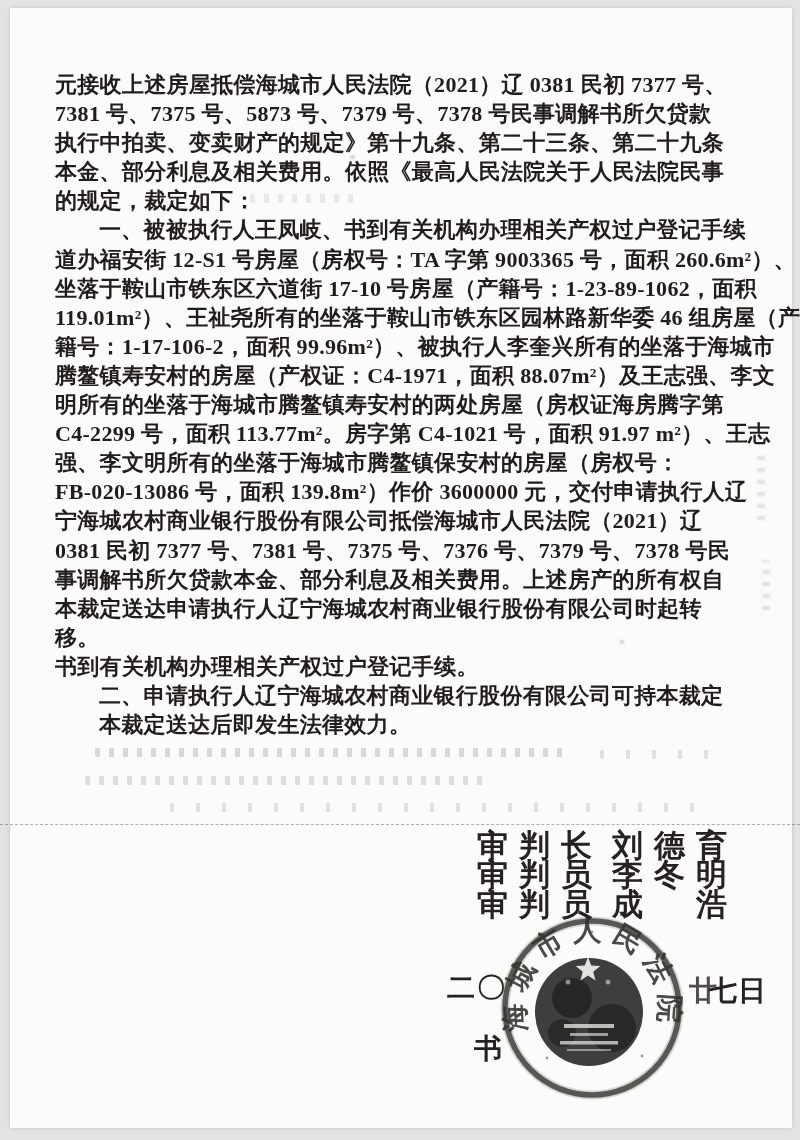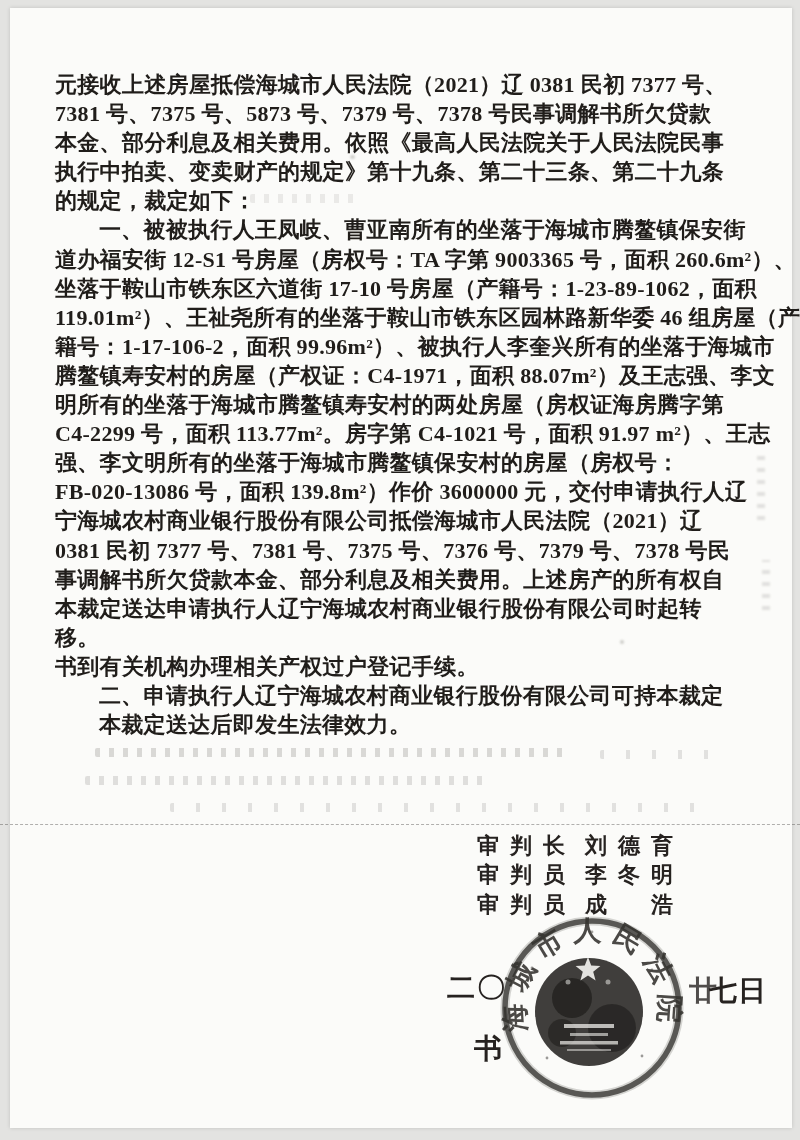--- a/index.html
+++ b/index.html
@@ -4,21 +4,21 @@
 <style>
   html,body{margin:0;padding:0;background:#d9d9d7;}
   .stage{position:relative;width:800px;height:1140px;background:#e3e3e1;overflow:hidden;
          font-family:"Liberation Serif","DejaVu Serif",serif;}
   .paper{position:absolute;left:10px;top:8px;width:782px;height:1120px;background:#fbfbf9;
          box-shadow:0 0 4px rgba(0,0,0,.15);}
   .body-text{position:absolute;left:55px;top:70px;width:712px;font-size:22px;line-height:29.1px;
          font-weight:700;color:#201d1a;letter-spacing:.3px;filter:blur(.3px);}
   .body-text .line{white-space:nowrap;height:29.1px;overflow:visible;}
   .body-text .line.ind{text-indent:44px;}
-  .sig{position:absolute;left:477px;top:831px;font-size:22px;line-height:29.4px;font-weight:700;
+  .sig{position:absolute;left:477px;top:831px;font-size:31px;line-height:29.4px;font-weight:700;
          color:#262220;filter:blur(.3px);}
   .sig .row{white-space:nowrap;}
   .sig .role{letter-spacing:11px;margin-right:9px;}
   .sig .name{letter-spacing:11px;}
   .date-frag{position:absolute;font-size:28px;font-weight:700;color:#262220;filter:blur(.3px);white-space:nowrap;}
   #date-left{left:447px;top:969px;letter-spacing:2px;}
   #date-mid{left:689px;top:972px;opacity:.8;}
   #date-right{left:709px;top:972px;letter-spacing:1px;}
   #clerk{left:474px;top:1030px;}
   .seal{position:absolute;left:492px;top:908px;width:200px;height:200px;filter:blur(.35px);opacity:.93;}
@@ -33,24 +33,24 @@
 </style>
 </head>
 <body>
 
 <div class="stage">
   <div class="paper"></div>
 
   <div class="body-text" id="body-text">
       <div class="line">元接收上述房屋抵偿海城市人民法院（2021）辽 0381 民初 7377 号、</div>
       <div class="line">7381 号、7375 号、5873 号、7379 号、7378 号民事调解书所欠贷款</div>
+      <div class="line">执行中拍卖、变卖财产的规定》第十九条、第二十三条、第二十九条</div>
       <div class="line">本金、部分利息及相关费用。依照《最高人民法院关于人民法院民事</div>
-      <div class="line">执行中拍卖、变卖财产的规定》第十九条、第二十三条、第二十九条</div>
       <div class="line">的规定，裁定如下：</div>
-      <div class="line ind">一、被被执行人王凤岐、曹亚南所有的坐落于海城市腾鳌镇保安街</div>
+      <div class="line ind">一、被被执行人王凤岐、书到有关机构办理相关产权过户登记手续</div>
       <div class="line">道办福安街 12-S1 号房屋（房权号：TA 字第 9003365 号，面积 260.6m²）、</div>
       <div class="line">坐落于鞍山市铁东区六道街 17-10 号房屋（产籍号：1-23-89-1062，面积</div>
       <div class="line">119.01m²）、王祉尧所有的坐落于鞍山市铁东区园林路新华委 46 组房屋（产</div>
       <div class="line">籍号：1-17-106-2，面积 99.96m²）、被执行人李奎兴所有的坐落于海城市</div>
       <div class="line">腾鳌镇寿安村的房屋（产权证：C4-1971，面积 88.07m²）及王志强、李文</div>
       <div class="line">明所有的坐落于海城市腾鳌镇寿安村的两处房屋（房权证海房腾字第</div>
       <div class="line">C4-2299 号，面积 113.77m²。房字第 C4-1021 号，面积 91.97 m²）、王志</div>
       <div class="line">强、李文明所有的坐落于海城市腾鳌镇保安村的房屋（房权号：</div>
       <div class="line">FB-020-13086 号，面积 139.8m²）作价 3600000 元，交付申请执行人辽</div>
       <div class="line">宁海城农村商业银行股份有限公司抵偿海城市人民法院（2021）辽</div>

